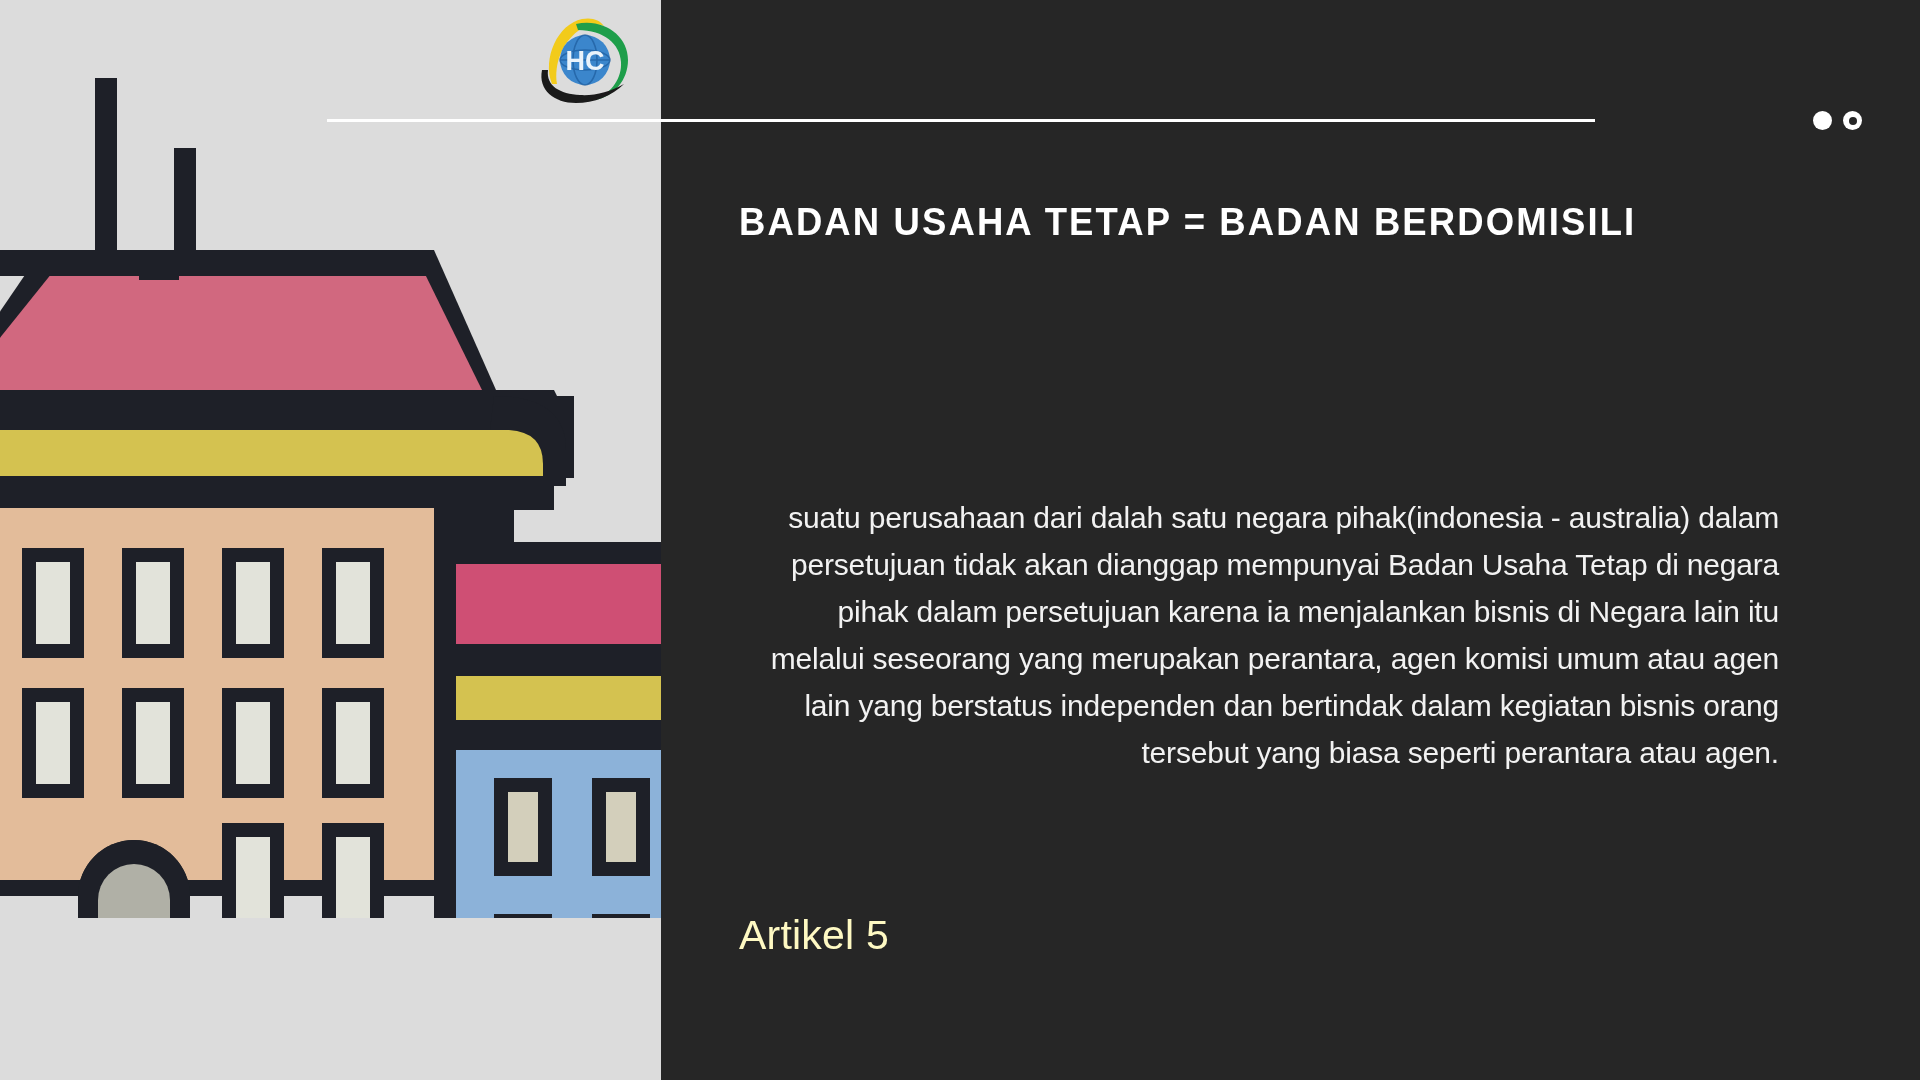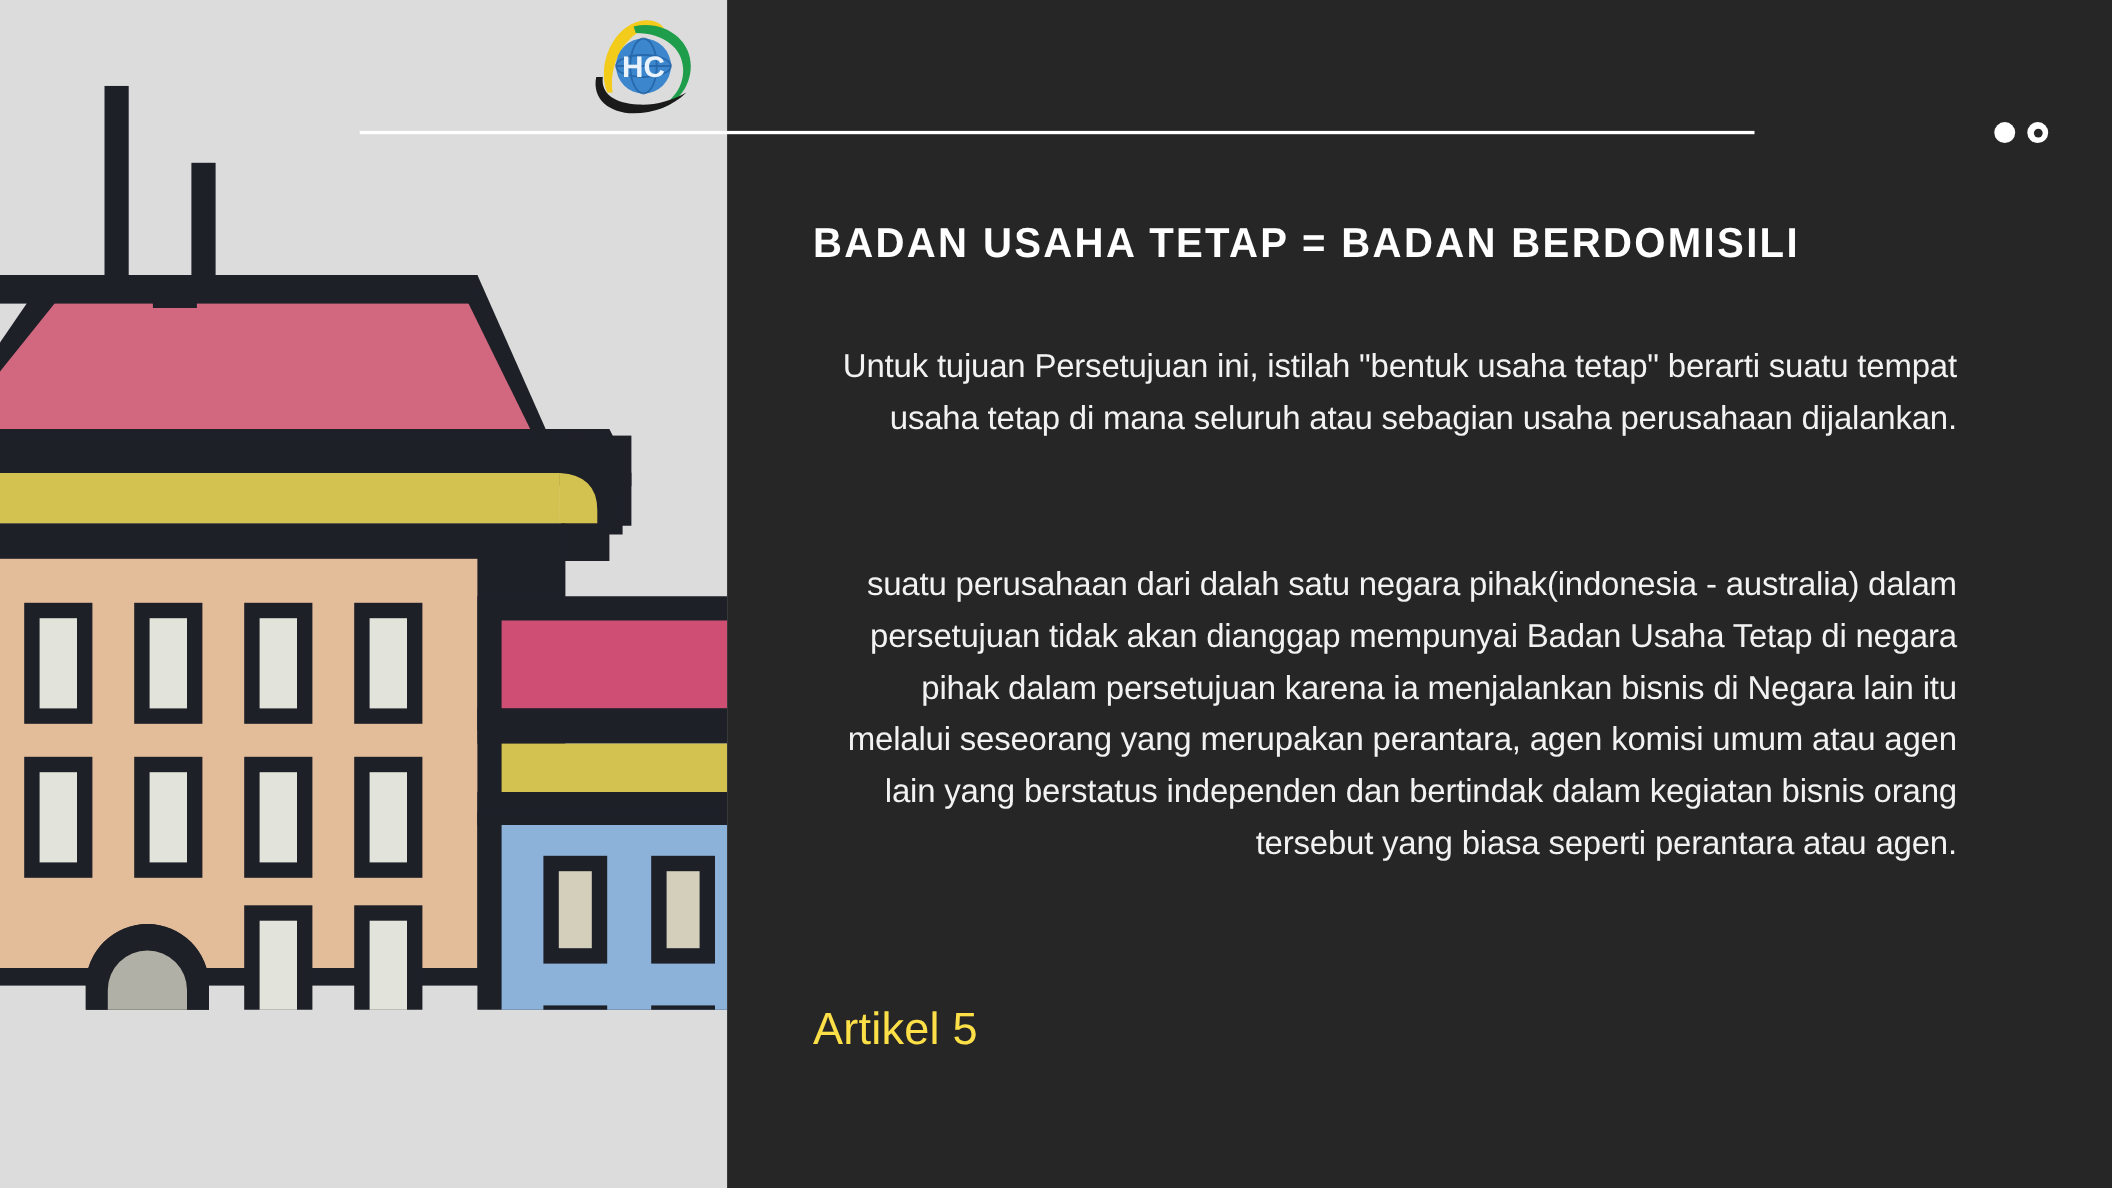--- a/index.html
+++ b/index.html
@@ -103,26 +103,26 @@
     left: 0;
     width: 1040px;
     color: #f2f2f2;
     font-family: "Liberation Sans", sans-serif;
     font-weight: 400;
     font-size: 30px;
     line-height: 47px;
     letter-spacing: -0.2px;
   }
   #para-1 { top: 310px; }
-  #para-2 { top: 508px; }
+  #para-2 { top: 494px; }
 
   #artikel {
     position: absolute;
     left: 0; top: 912px;
-    color: #fde047;
+    color: #fef9c3;
     font-size: 41px;
     font-weight: 400;
     letter-spacing: 0.2px;
     font-family: "Liberation Sans", sans-serif;
   }
 </style>
 </head>
 <body>
 
 <div id="slide">
@@ -263,20 +263,19 @@
   <div id="divider"></div>
 
   <div id="dots">
     <span class="dot-filled"></span>
     <span class="dot-ring"></span>
   </div>
 
   <div id="content">
     <div id="title">BADAN USAHA TETAP = BADAN BERDOMISILI</div>
 
-    <div class="para" id="para-1">Untuk tujuan Persetujuan ini, istilah "bentuk usaha tetap" berarti suatu tempat usaha tetap di mana seluruh atau sebagian usaha perusahaan dijalankan.</div>
 
     <div class="para" id="para-2">suatu perusahaan dari dalah satu negara pihak(indonesia - australia) dalam persetujuan tidak akan dianggap mempunyai Badan Usaha Tetap di negara pihak dalam persetujuan karena ia menjalankan bisnis di Negara lain itu melalui seseorang yang merupakan perantara, agen komisi umum atau agen lain yang berstatus independen dan bertindak dalam kegiatan bisnis orang tersebut yang biasa seperti perantara atau agen.</div>
 
     <div id="artikel">Artikel 5</div>
   </div>
 
 </div>
 
 </body></html>

